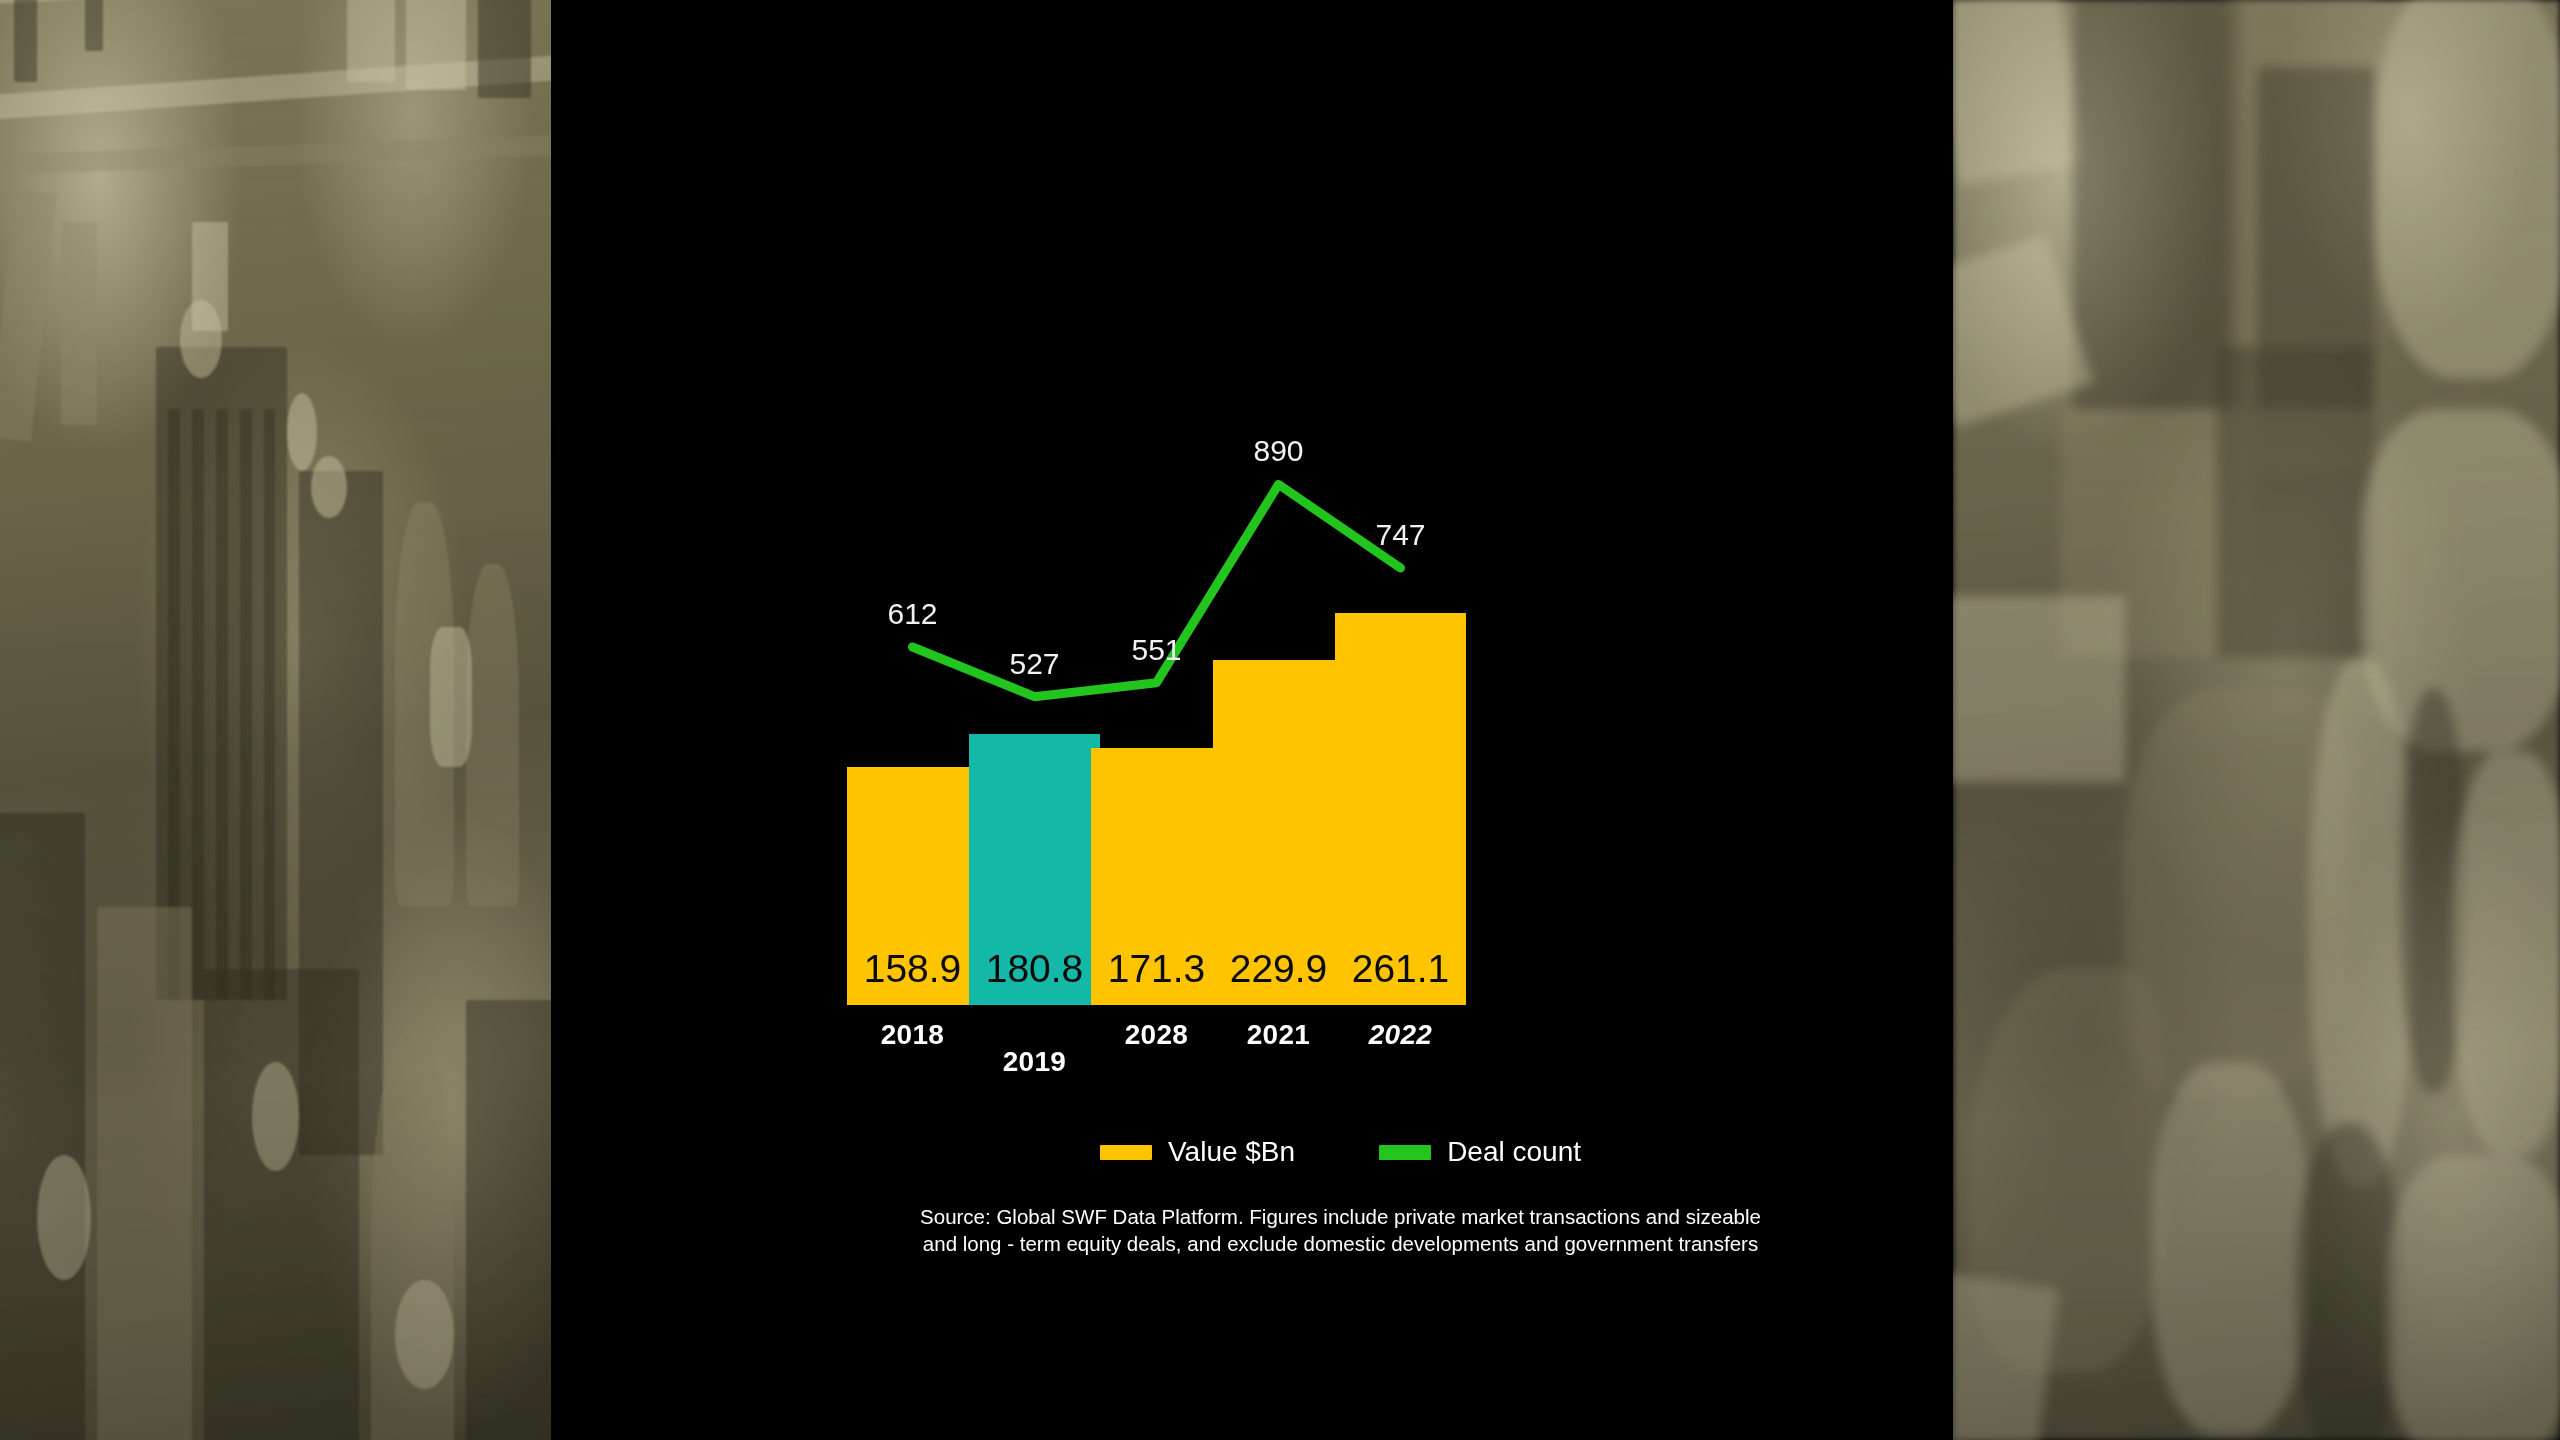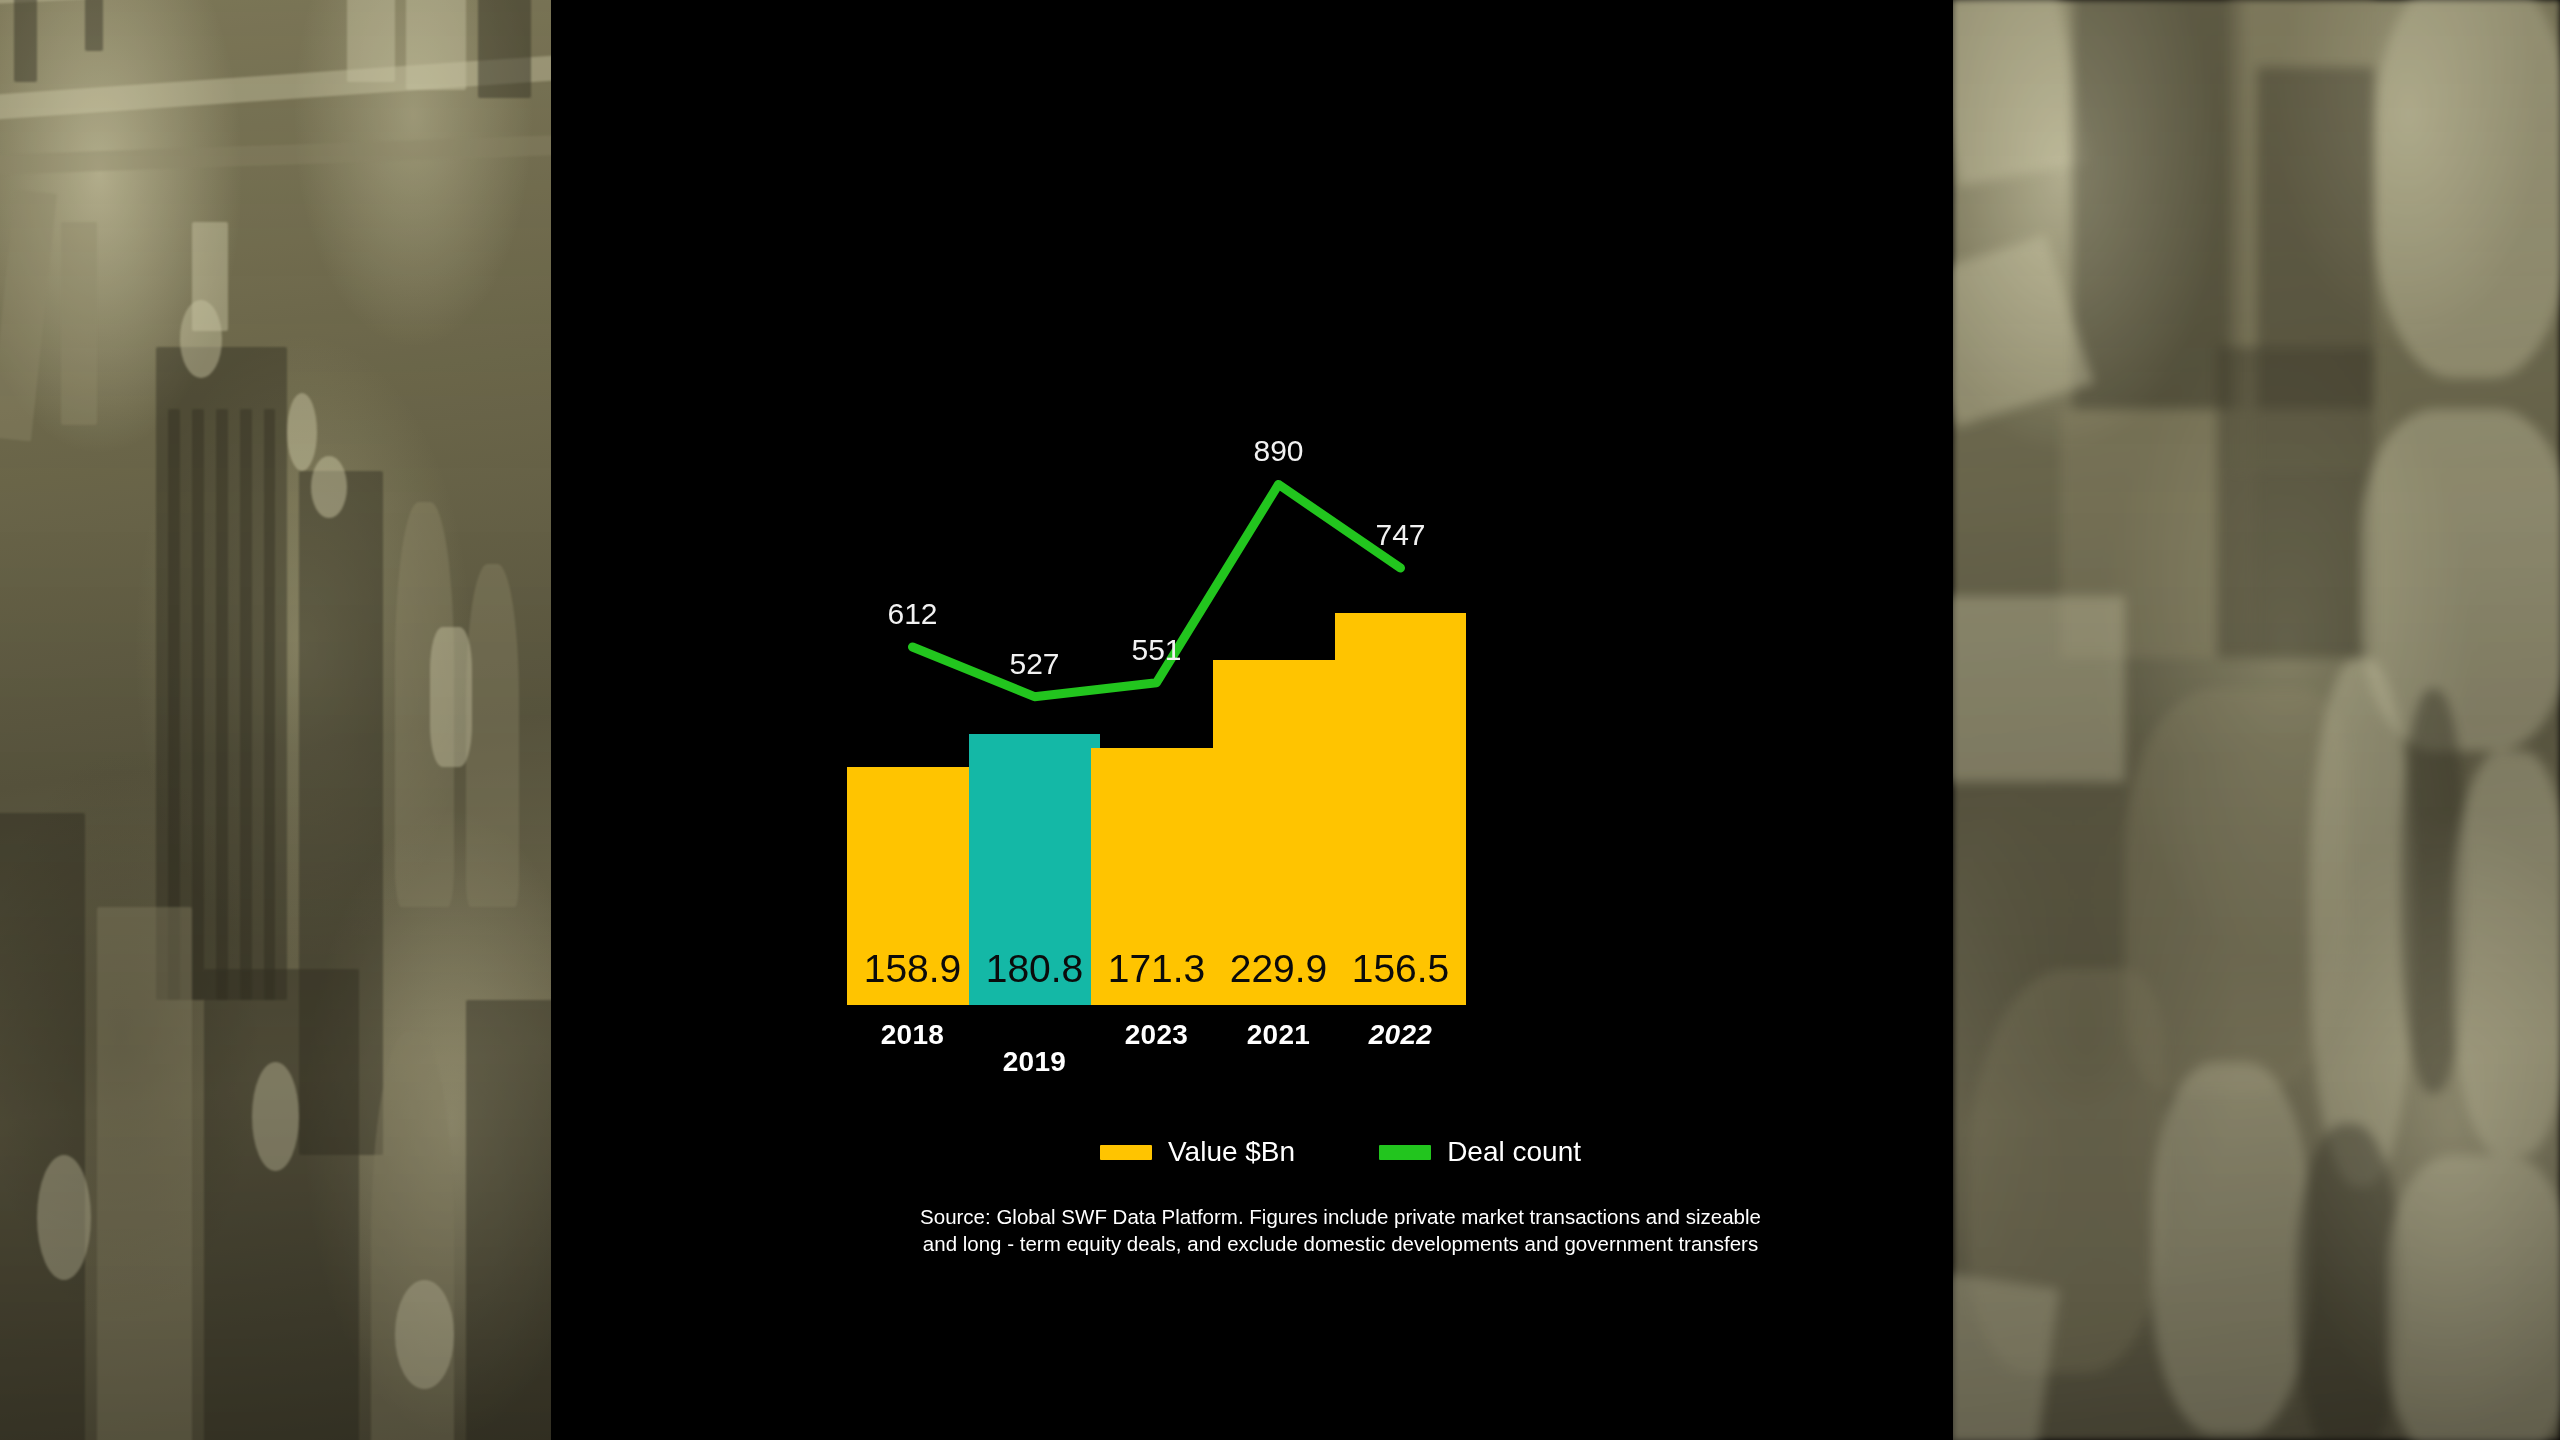--- a/index.html
+++ b/index.html
@@ -248,26 +248,26 @@
       <div class="bar" style="left: 241px; bottom: 435px; width: 131px; height: 271px; background: #14b8a6;">
         <span class="bar-value">180.8</span>
       </div>
       <div class="bar" style="left: 363px; bottom: 435px; width: 131px; height: 257px; background: rgb(255, 196, 0);">
           <span class="bar-value">171.3</span>
         </div>
       <div class="bar" style="left: 485px; bottom: 435px; width: 131px; height: 345px; background: rgb(255, 196, 0);">
           <span class="bar-value">229.9</span>
         </div>
       <div class="bar" style="left: 607px; bottom: 435px; width: 131px; height: 392px; background: rgb(255, 196, 0);">
-          <span class="bar-value">156.5</span>
+          <span class="bar-value">261.1</span>
         </div>
 
       <div class="cat-label" style="left:119px;top:1019px;width:131px;">2018</div>
       <div class="cat-label" style="left:241px;top:1019px;width:131px;margin-top:27px;">2019</div>
-      <div class="cat-label" style="left:363px;top:1019px;width:131px;">2023</div>
+      <div class="cat-label" style="left:363px;top:1019px;width:131px;">2028</div>
       <div class="cat-label" style="left:485px;top:1019px;width:131px;">2021</div>
       <div class="cat-label" style="left:607px;top:1019px;width:131px;font-style:italic;">2022</div>
 
       <svg id="line-svg" viewBox="0 0 1225 1440" preserveAspectRatio="none">
         <polyline points="184.5,647.0 306.5,696.7 428.5,682.7 550.5,484.4 672.5,568.0" fill="none" stroke="#22C51E" stroke-width="9" stroke-linecap="round" stroke-linejoin="round"></polyline>
       </svg>
 
       <div class="line-label" style="left: 119.5px; top: 596.98px; width: 130px;">612</div>
       <div class="line-label" style="left: 241.5px; top: 646.705px; width: 130px;">527</div>
       <div class="line-label" style="left: 363.5px; top: 632.665px; width: 130px;">551</div>

